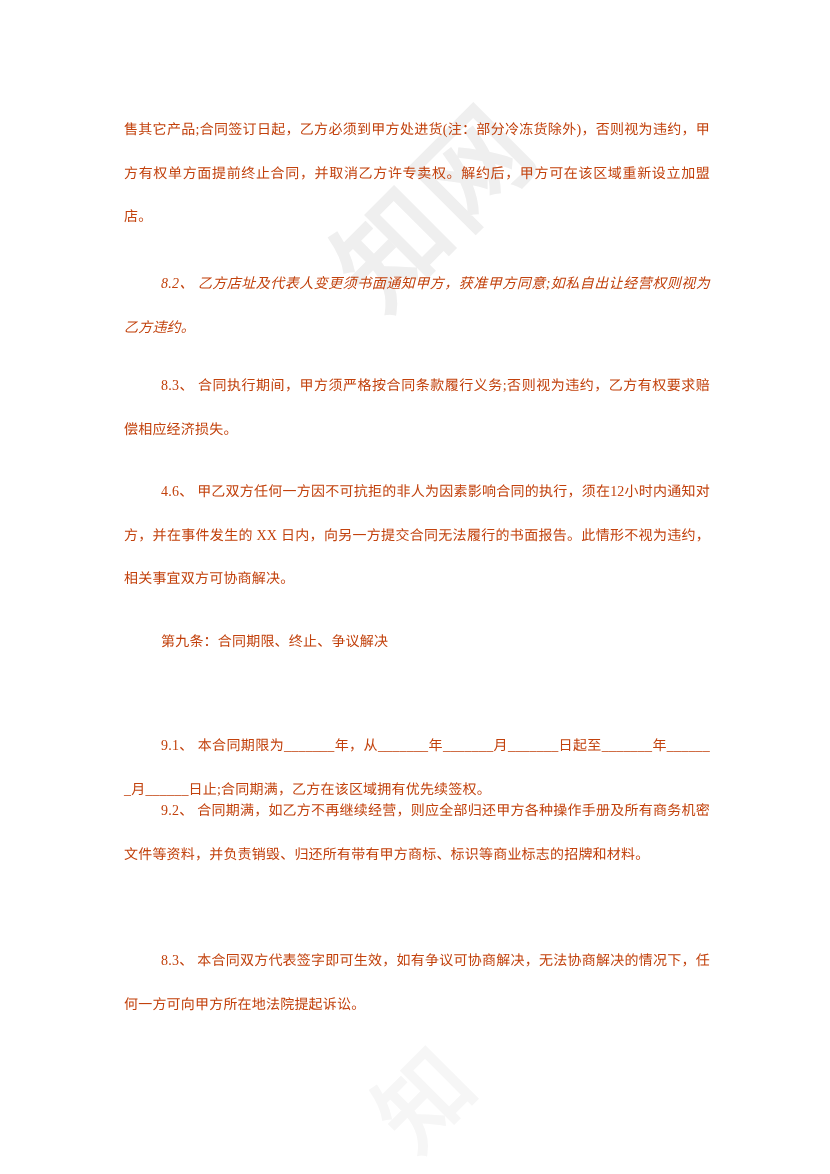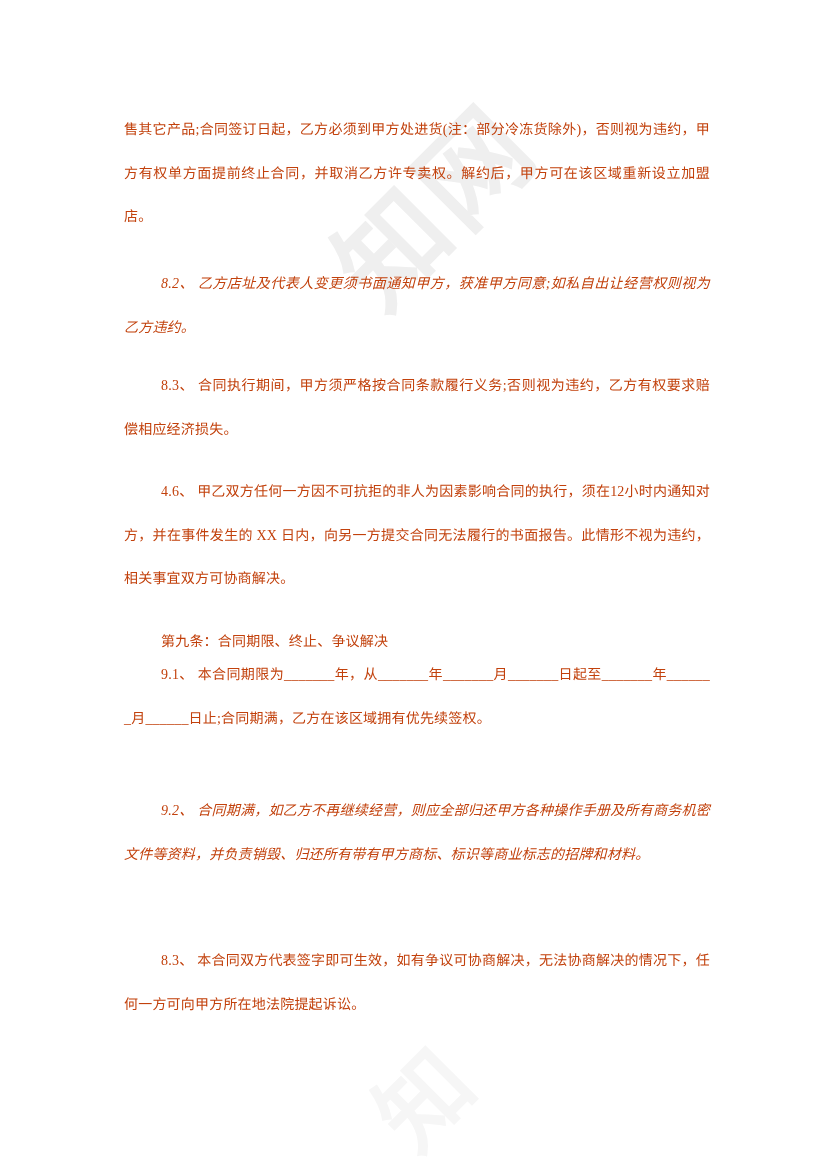--- a/index.html
+++ b/index.html
@@ -95,18 +95,18 @@
     <div class="watermark wm-bottom">知</div>
   </div>
 
   <div class="content">
 
   <div class="para" style="top: 108px;">售其它产品;合同签订日起，乙方必须到甲方处进货(注：部分冷冻货除外)，否则视为违约，甲方有权单方面提前终止合同，并取消乙方许专卖权。解约后，甲方可在该区域重新设立加盟店。</div>
       <div class="para indent" style="top: 262px; font-style: italic;">8.2、 乙方店址及代表人变更须书面通知甲方，获准甲方同意;如私自出让经营权则视为乙方违约。</div>
       <div class="para indent" style="top: 364px;">8.3、 合同执行期间，甲方须严格按合同条款履行义务;否则视为违约，乙方有权要求赔偿相应经济损失。</div>
       <div class="para indent" style="top: 470px;">4.6、 甲乙双方任何一方因不可抗拒的非人为因素影响合同的执行，须在12小时内通知对方，并在事件发生的 XX 日内，向另一方提交合同无法履行的书面报告。此情形不视为违约，相关事宜双方可协商解决。</div>
       <div class="para indent" style="top: 620px;">第九条：合同期限、终止、争议解决</div>
-      <div class="para indent" style="top: 653px;">9.1、 本合同期限为_______年，从_______年_______月_______日起至_______年_______月______日止;合同期满，乙方在该区域拥有优先续签权。</div>
-      <div class="para indent" style="top: 789px; font-style: italic;">9.2、 合同期满，如乙方不再继续经营，则应全部归还甲方各种操作手册及所有商务机密文件等资料，并负责销毁、归还所有带有甲方商标、标识等商业标志的招牌和材料。</div>
+      <div class="para indent" style="top: 724px;">9.1、 本合同期限为_______年，从_______年_______月_______日起至_______年_______月______日止;合同期满，乙方在该区域拥有优先续签权。</div>
+      <div class="para indent" style="top: 789px;">9.2、 合同期满，如乙方不再继续经营，则应全部归还甲方各种操作手册及所有商务机密文件等资料，并负责销毁、归还所有带有甲方商标、标识等商业标志的招牌和材料。</div>
       <div class="para indent" style="top: 939px;">8.3、 本合同双方代表签字即可生效，如有争议可协商解决，无法协商解决的情况下，任何一方可向甲方所在地法院提起诉讼。</div>
     </div>
 
 </div>
 
 </body></html>

